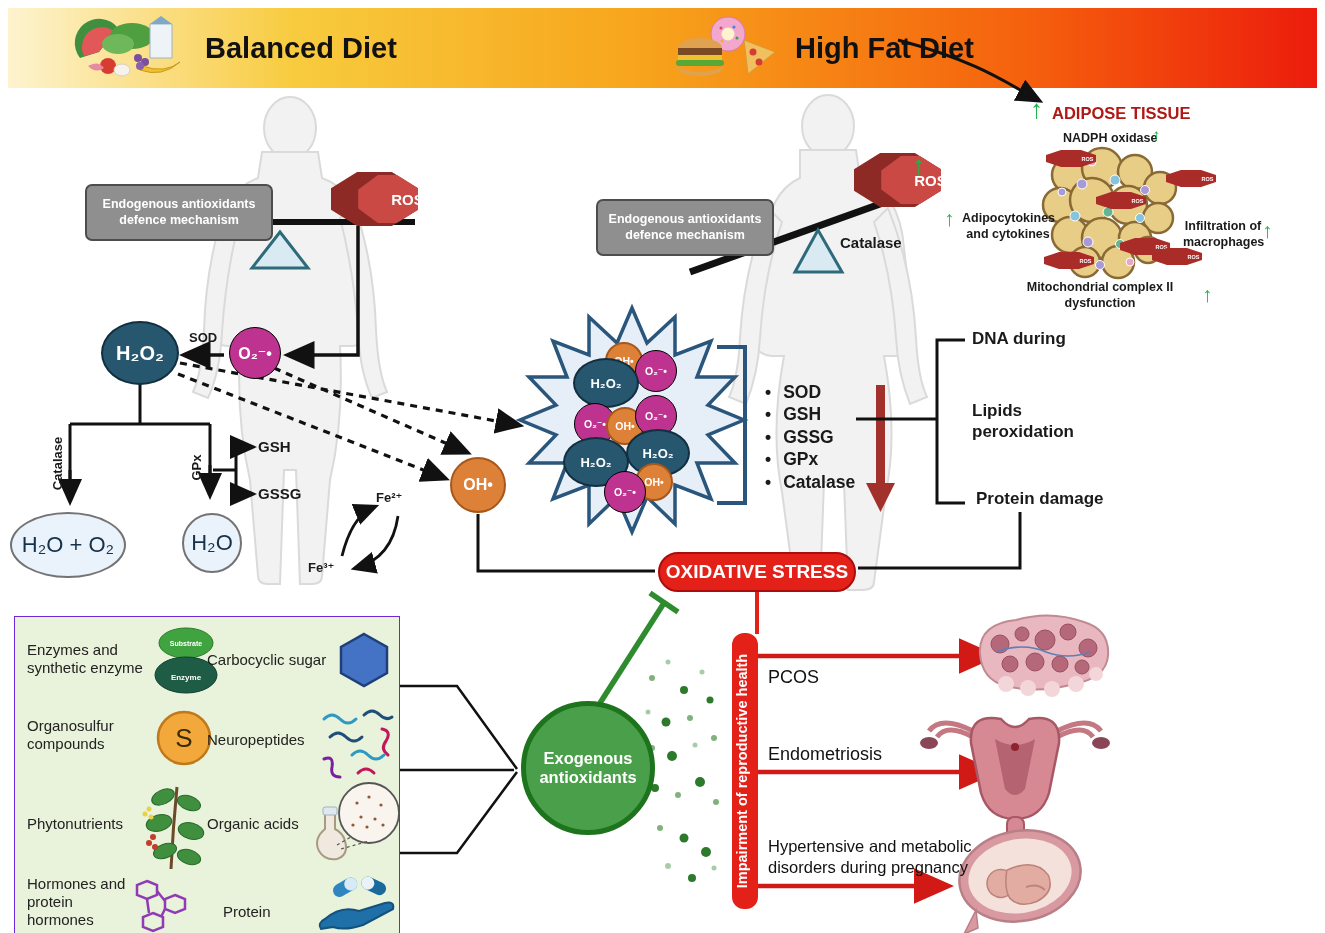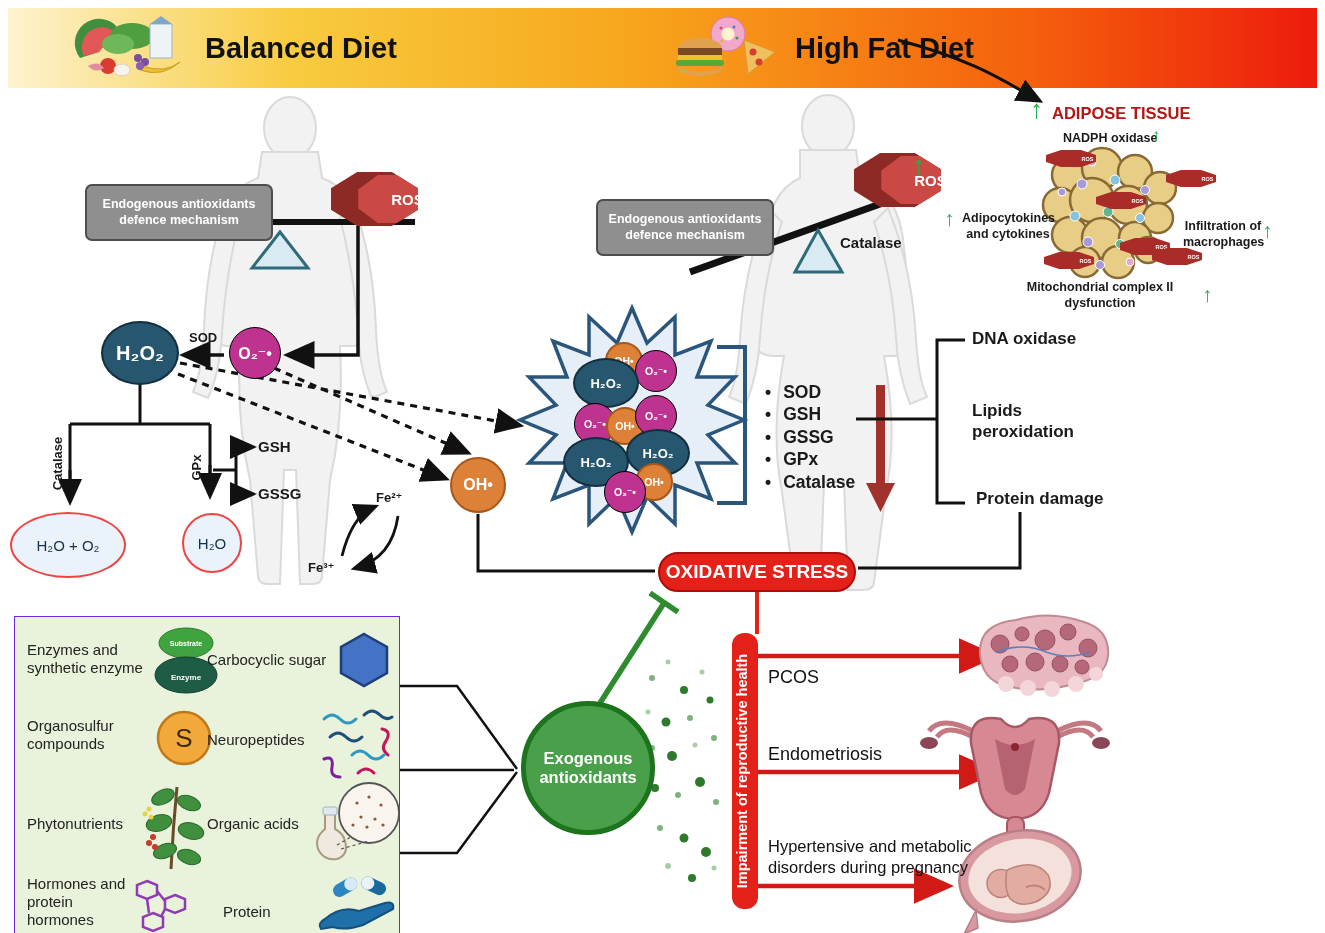--- a/index.html
+++ b/index.html
@@ -20,21 +20,21 @@
   .ros-big .inner{width:48px;height:48px;background:#cb4944;display:flex;align-items:center;justify-content:center;
     color:#fff;font-weight:bold;font-size:15px;}
   .ros-mini{width:17px;height:17px;background:#a92c28;color:#fff;font-weight:bold;font-size:5.5px;
     display:flex;align-items:center;justify-content:center;}
   
   .mol{display:flex;align-items:center;justify-content:center;color:#fff;font-weight:bold;border-radius:50%;box-sizing:border-box;}
   .mol-h2o2{background:#27566f;border:2px solid #122f40;}
   .mol-o2{background:#bf3390;border:1px solid #000000;}
   .mol-oh{background:#dd8038;border:2px solid #a8571a;}
   .bubble{display:flex;align-items:center;justify-content:center;border-radius:50%;box-sizing:border-box;}
-  .lightell{background:#eaf2fb;border:2px solid #ef4444;color:#16324a;font-size:15px;}
+  .lightell{background:#eaf2fb;border:2px solid #737373;color:#16324a;font-size:22px;}
   
   #ospill{left:658px;top:552px;width:198px;height:40px;background:#e32119;border:2px solid #a90d0d;
     border-radius:22px;color:#fff;font-weight:bold;font-size:19px;display:flex;align-items:center;justify-content:center;box-sizing:border-box;}
   
   #redbar{left:732px;top:633px;width:26px;height:276px;background:#e32119;border-radius:12px;}
   #redbar-label{left:607px;top:760px;width:276px;height:22px;transform:rotate(-90deg);
     color:#fff;font-weight:bold;font-size:14.5px;text-align:center;}
   
   #srcbox{left:14px;top:616px;width:386px;height:327px;background:#e9f2da;border:1px solid #6d28d9;box-sizing:border-box;}
   .srclabel{font-size:15px;color:#222;line-height:1.2;}
@@ -330,21 +330,21 @@
     <div class="row">
         <span class="blt">•</span>
         <span>GPx</span>
       </div>
     <div class="row">
         <span class="blt">•</span>
         <span>Catalase</span>
       </div>
   </div>
 
-  <div class="abs dmg" style="left:972px;top:328px;">DNA oxidase</div>
+  <div class="abs dmg" style="left:972px;top:328px;">DNA during</div>
   <div class="abs dmg" style="left:972px;top:400px;width:115px;">Lipids peroxidation</div>
   <div class="abs dmg" style="left:976px;top:488px;">Protein damage</div>
 
   <span class="abs up" style="left:1030px;top:96px;font-size:26px;">↑</span>
   <div class="abs bold" style="left:1052px;top:104px;font-size:16.5px;color:#b01815;">ADIPOSE TISSUE</div>
   <div class="abs bold" style="left:1063px;top:131px;font-size:12.5px;">NADPH oxidase</div>
   <span class="abs up" style="left:1152px;top:127px;font-size:17px;">↑</span>
   <span class="abs up" style="left:944px;top:208px;font-size:21px;">↑</span>
   <div class="abs bold" style="left:962px;top:211px;width:92px;font-size:12.5px;text-align:center;line-height:1.25;">Adipocytokines and cytokines</div>
   <div class="abs bold" style="left:1183px;top:219px;width:80px;font-size:12.5px;text-align:center;line-height:1.25;">Infiltration of macrophages</div>

